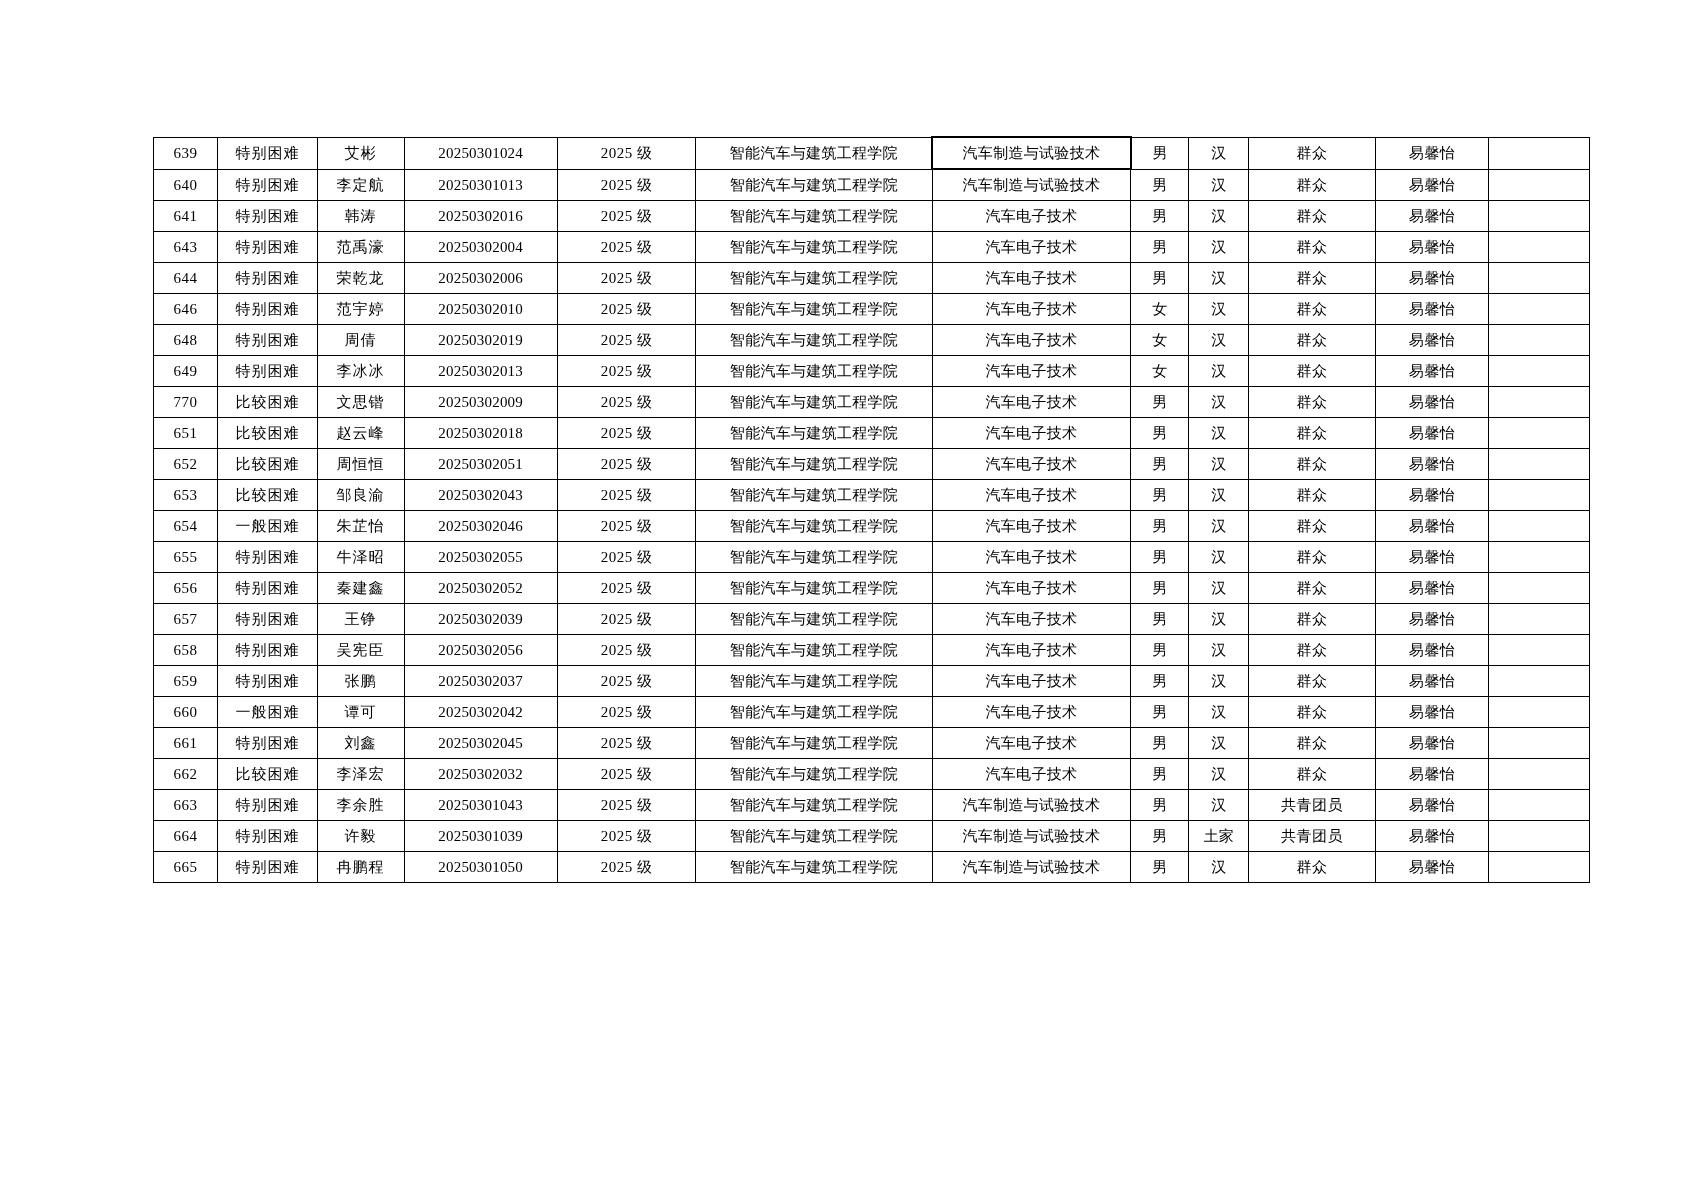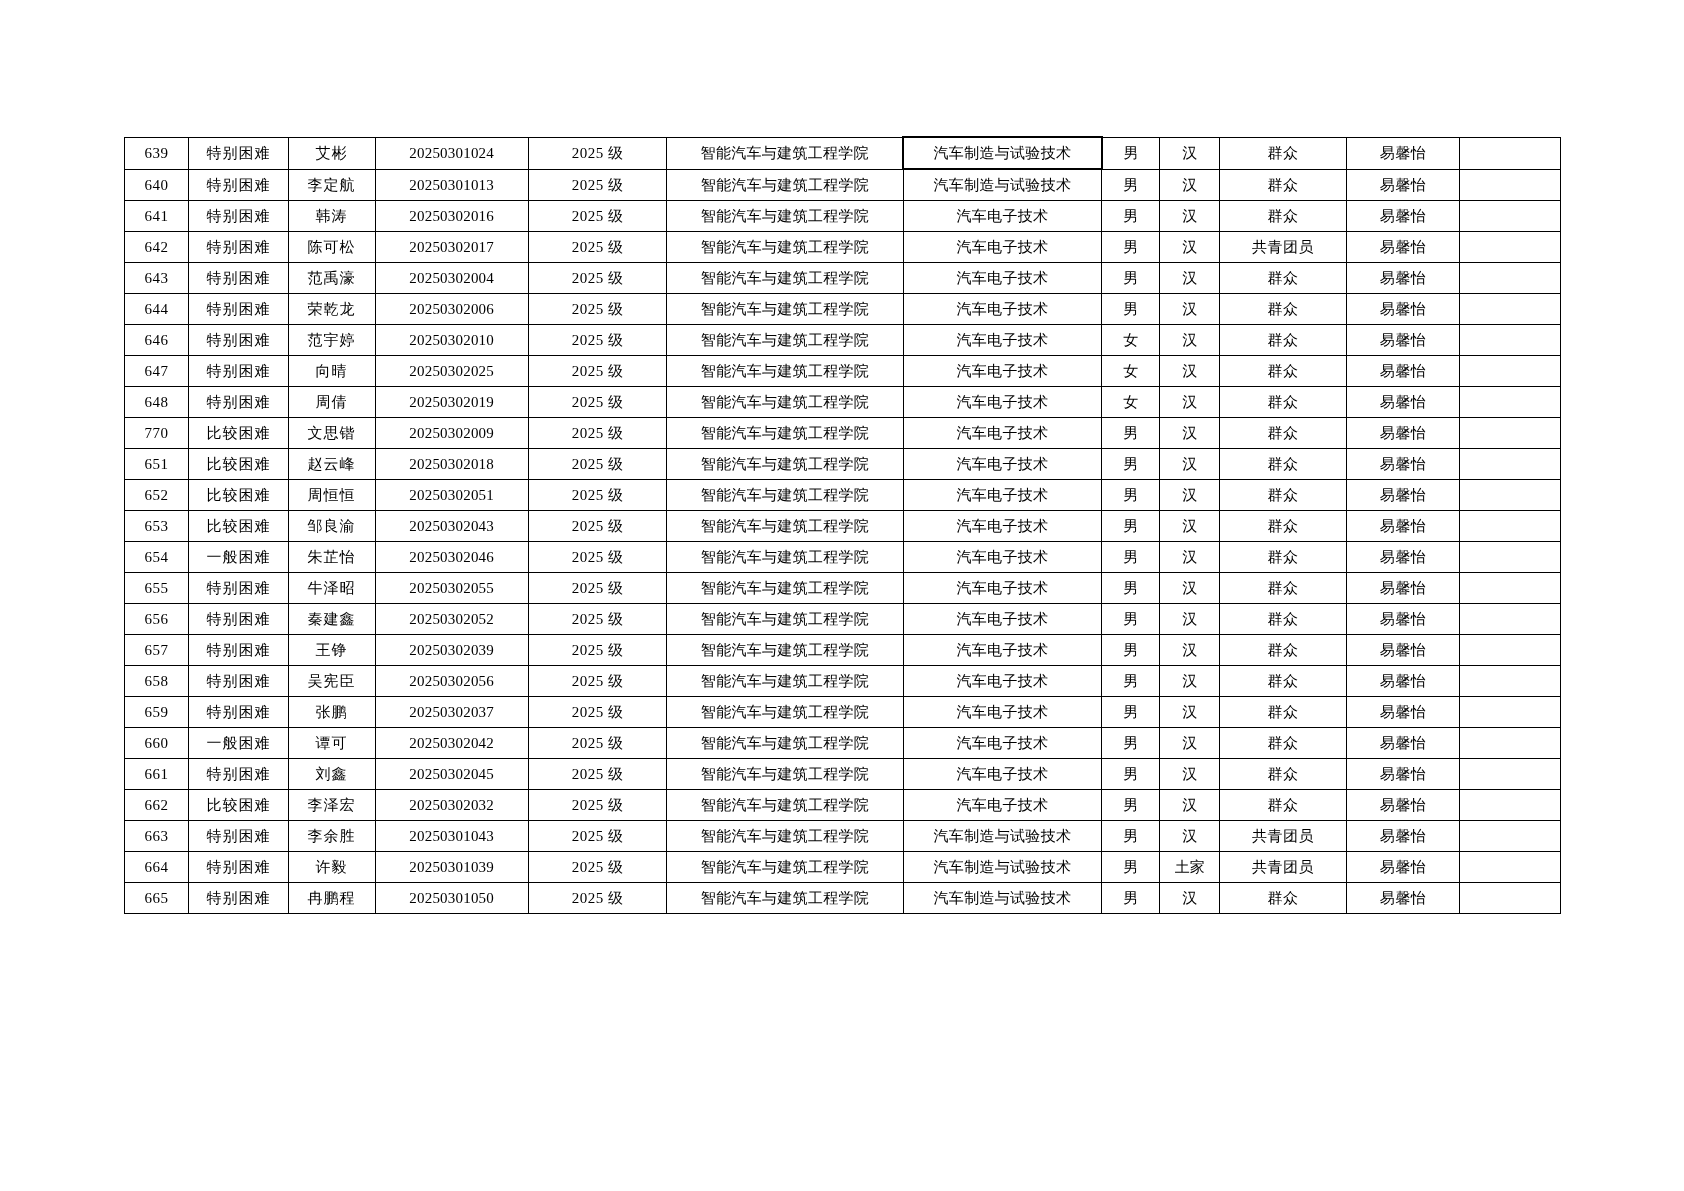--- a/index.html
+++ b/index.html
@@ -12,20 +12,21 @@
     height: 1191px;
     font-family: "Liberation Serif", serif;
     color: #000000;
     overflow: hidden;
   }
   .page {
     position: relative;
     width: 1568px;
     height: 1191px;
     box-sizing: border-box;
+    margin-left: 29px;
   }
   .table-wrap {
     position: absolute;
     left: 124px;
     top: 136px;
     width: 1437px;
   }
   table.roster {
     border-collapse: collapse;
     table-layout: fixed;
@@ -131,34 +132,20 @@
             <td class="grade">2025 级</td>
             <td class="college">智能汽车与建筑工程学院</td>
             <td class="major">汽车电子技术</td>
             <td class="gender">男</td>
             <td class="ethnic">汉</td>
             <td class="party">群众</td>
             <td class="verify">易馨怡</td>
             <td class="remark"></td>
           </tr>
           <tr>
-            <td class="seq">642</td>
-            <td class="level">特别困难</td>
-            <td class="name">陈可松</td>
-            <td class="sid">20250302017</td>
-            <td class="grade">2025 级</td>
-            <td class="college">智能汽车与建筑工程学院</td>
-            <td class="major">汽车电子技术</td>
-            <td class="gender">男</td>
-            <td class="ethnic">汉</td>
-            <td class="party">共青团员</td>
-            <td class="verify">易馨怡</td>
-            <td class="remark"></td>
-          </tr>
-          <tr>
             <td class="seq">643</td>
             <td class="level">特别困难</td>
             <td class="name">范禹濠</td>
             <td class="sid">20250302004</td>
             <td class="grade">2025 级</td>
             <td class="college">智能汽车与建筑工程学院</td>
             <td class="major">汽车电子技术</td>
             <td class="gender">男</td>
             <td class="ethnic">汉</td>
             <td class="party">群众</td>
@@ -187,38 +174,38 @@
             <td class="grade">2025 级</td>
             <td class="college">智能汽车与建筑工程学院</td>
             <td class="major">汽车电子技术</td>
             <td class="gender">女</td>
             <td class="ethnic">汉</td>
             <td class="party">群众</td>
             <td class="verify">易馨怡</td>
             <td class="remark"></td>
           </tr>
           <tr>
-            <td class="seq">647</td>
-            <td class="level">特别困难</td>
-            <td class="name">向晴</td>
-            <td class="sid">20250302025</td>
-            <td class="grade">2025 级</td>
-            <td class="college">智能汽车与建筑工程学院</td>
-            <td class="major">汽车电子技术</td>
-            <td class="gender">女</td>
-            <td class="ethnic">汉</td>
-            <td class="party">群众</td>
-            <td class="verify">易馨怡</td>
-            <td class="remark"></td>
-          </tr>
-          <tr>
             <td class="seq">648</td>
             <td class="level">特别困难</td>
             <td class="name">周倩</td>
             <td class="sid">20250302019</td>
+            <td class="grade">2025 级</td>
+            <td class="college">智能汽车与建筑工程学院</td>
+            <td class="major">汽车电子技术</td>
+            <td class="gender">女</td>
+            <td class="ethnic">汉</td>
+            <td class="party">群众</td>
+            <td class="verify">易馨怡</td>
+            <td class="remark"></td>
+          </tr>
+          <tr>
+            <td class="seq">649</td>
+            <td class="level">特别困难</td>
+            <td class="name">李冰冰</td>
+            <td class="sid">20250302013</td>
             <td class="grade">2025 级</td>
             <td class="college">智能汽车与建筑工程学院</td>
             <td class="major">汽车电子技术</td>
             <td class="gender">女</td>
             <td class="ethnic">汉</td>
             <td class="party">群众</td>
             <td class="verify">易馨怡</td>
             <td class="remark"></td>
           </tr>
           <tr>

